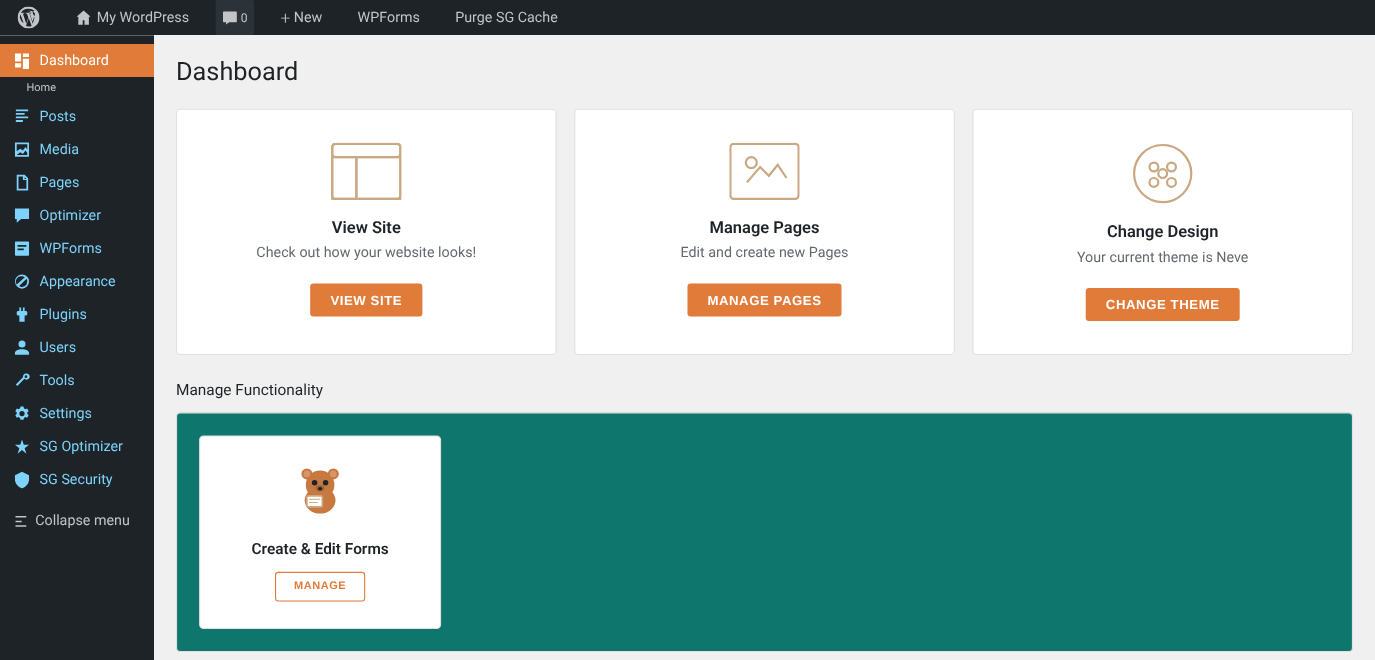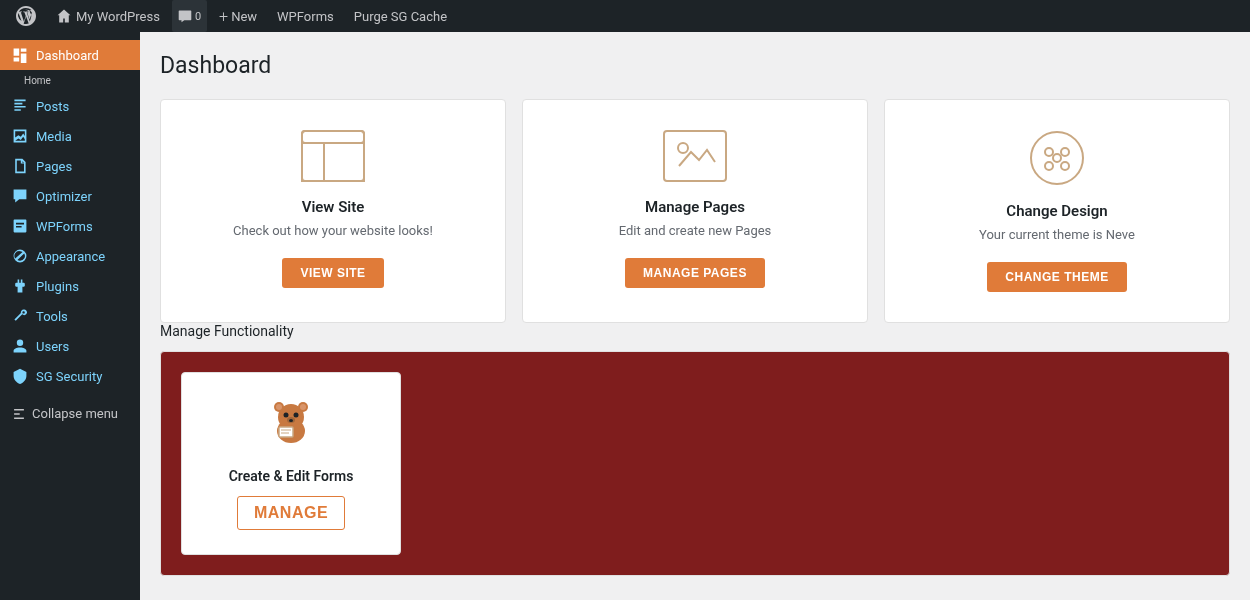--- a/index.html
+++ b/index.html
@@ -6,21 +6,21 @@
     body { font-family: -apple-system, BlinkMacSystemFont, "Segoe UI", Roboto, sans-serif; background: #f0f0f1; display: flex; flex-direction: column; height: 600px; overflow: hidden; }
 
     
     #admin-bar {
       background: #1d2327;
       color: #c3c4c7;
       height: 32px;
       display: flex;
       align-items: center;
       padding: 0 8px;
-      gap: 4px;
+      gap: 16px;
       flex-shrink: 0;
       font-size: 13px;
     }
     .admin-bar-item {
       display: flex;
       align-items: center;
       gap: 4px;
       padding: 0 8px;
       height: 100%;
       cursor: pointer;
@@ -85,20 +85,21 @@
       font-weight: 400;
       color: #1d2327;
       margin-bottom: 20px;
     }
 
     
     .cards-grid {
       display: grid;
       grid-template-columns: repeat(3, 1fr);
       gap: 16px;
+      margin-bottom: 24px;
     }
     .card {
       background: #fff;
       border: 1px solid #e0e0e0;
       border-radius: 4px;
       padding: 30px 20px;
       display: flex;
       flex-direction: column;
       align-items: center;
       text-align: center;
@@ -127,37 +128,37 @@
       letter-spacing: 0.5px;
       border-radius: 3px;
       cursor: pointer;
       text-transform: uppercase;
     }
     .card-btn-outline {
       background: transparent;
       color: #e07b39;
       border: 1px solid #e07b39;
       padding: 7px 16px;
-      font-size: 16px;
+      font-size: 10px;
       font-weight: 600;
       letter-spacing: 0.5px;
       border-radius: 3px;
       cursor: pointer;
       text-transform: uppercase;
     }
 
     
     .section-title {
       font-size: 14px;
       font-weight: 400;
       color: #1d2327;
       margin-bottom: 12px;
     }
     .functionality-box {
-      background: #7f1d1d;
+      background: #0f766e;
       border: 1px solid #e0e0e0;
       border-radius: 4px;
       padding: 20px;
     }
     .func-cards-grid {
       display: grid;
       grid-template-columns: repeat(4, 1fr);
       gap: 16px;
     }
     .func-card {
@@ -281,33 +282,45 @@
 
     <div class="sidebar-item">
       <svg class="sidebar-icon" viewBox="0 0 20 20" fill="currentColor">
         <path d="M13 2v4h2l1 1v3l-1 1h-2v7H7v-7H5l-1-1V7l1-1h2V2h2v4h2V2h2z"></path>
       </svg>
       <span>Plugins</span>
     </div>
 
     <div class="sidebar-item">
       <svg class="sidebar-icon" viewBox="0 0 20 20" fill="currentColor">
+        <path d="M10 2a4 4 0 110 8 4 4 0 010-8zm0 10c4.4 0 8 1.8 8 4v2H2v-2c0-2.2 3.6-4 8-4z"></path>
+      </svg>
+      <span>Users</span>
+    </div>
+
+    <div class="sidebar-item">
+      <svg class="sidebar-icon" viewBox="0 0 20 20" fill="currentColor">
         <path d="M14.5 2a3.5 3.5 0 00-3.4 4.2L3 14.3 4.7 16l8.1-8.1A3.5 3.5 0 1014.5 2zm0 5a1.5 1.5 0 110-3 1.5 1.5 0 010 3z"></path>
       </svg>
       <span>Tools</span>
     </div>
 
     <div class="sidebar-item">
       <svg class="sidebar-icon" viewBox="0 0 20 20" fill="currentColor">
-        <path d="M10 2a4 4 0 110 8 4 4 0 010-8zm0 10c4.4 0 8 1.8 8 4v2H2v-2c0-2.2 3.6-4 8-4z"></path>
-      </svg>
-      <span>Users</span>
-    </div>
-
-
+        <path d="M8.3 2h3.4l.6 2.1a6 6 0 011.5.9l2.1-.7 1.7 2.9-1.6 1.4a6 6 0 010 1.8l1.6 1.4-1.7 2.9-2.1-.7a6 6 0 01-1.5.9l-.6 2.1H8.3l-.6-2.1a6 6 0 01-1.5-.9l-2.1.7-1.7-2.9 1.6-1.4a6 6 0 010-1.8L2.4 7.2l1.7-2.9 2.1.7a6 6 0 011.5-.9L8.3 2zM10 7a3 3 0 100 6 3 3 0 000-6z"></path>
+      </svg>
+      <span>Settings</span>
+    </div>
+
+    <div class="sidebar-item">
+      <svg class="sidebar-icon" viewBox="0 0 20 20" fill="currentColor">
+        <path d="M10 2l2 6h6l-5 4 2 6-5-4-5 4 2-6-5-4h6z"></path>
+      </svg>
+      <span>SG Optimizer</span>
+    </div>
 
     <div class="sidebar-item">
       <svg class="sidebar-icon" viewBox="0 0 20 20" fill="currentColor">
         <path d="M10 1l8 4v5c0 4.4-3.4 8.5-8 10-4.6-1.5-8-5.6-8-10V5l8-4z"></path>
       </svg>
       <span>SG Security</span>
     </div>
 
     <div class="collapse-menu-item">
       <svg style="width:14px;height:14px;fill:#c3c4c7;" viewBox="0 0 20 20">

